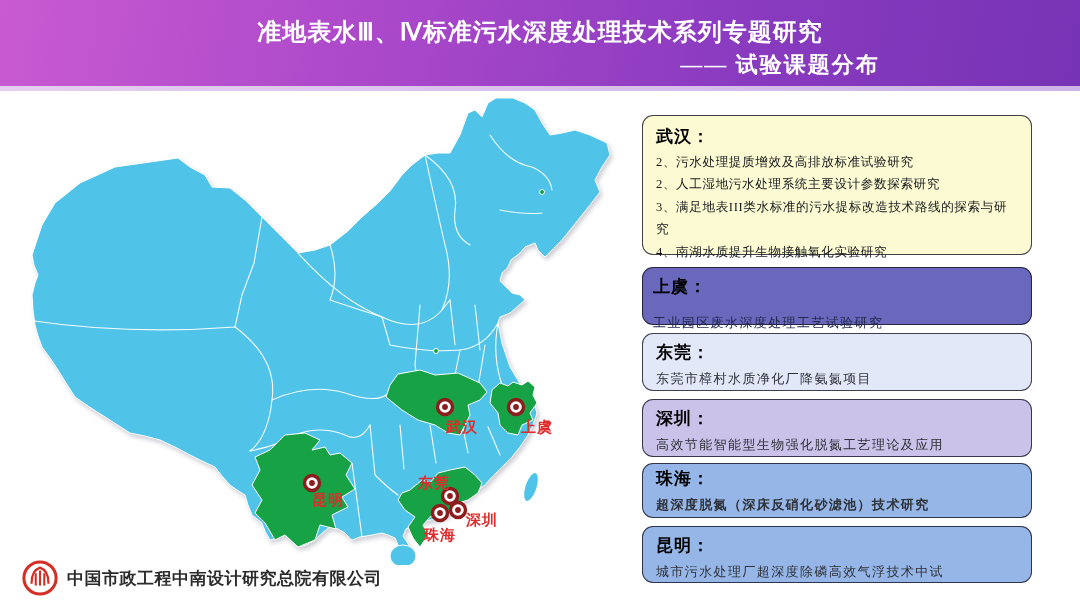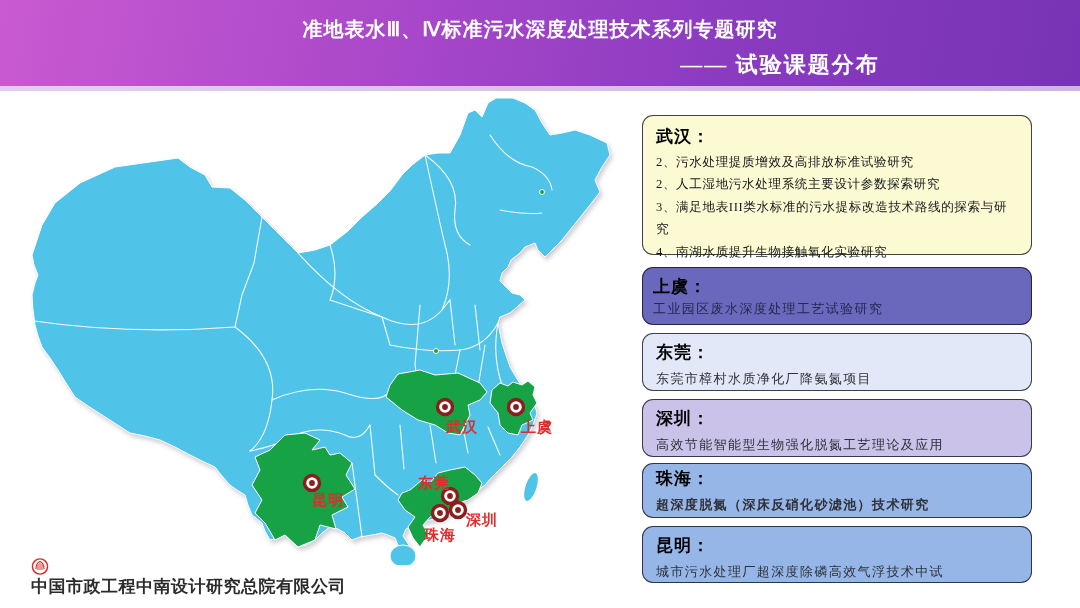--- a/index.html
+++ b/index.html
@@ -7,21 +7,21 @@
        font-family:"Liberation Sans",sans-serif;position:relative;}
   .slide{position:absolute;inset:0;width:1080px;height:608px;background:#fff;}
 
   
   .header{position:absolute;left:0;top:0;width:1080px;height:86px;
           background:linear-gradient(100deg,#c95ad1 0%,#a847c9 38%,#8a3bc0 68%,#7733b5 100%);}
   .header-strip{position:absolute;left:0;top:86px;width:1080px;height:5px;
           background:linear-gradient(90deg,#e6cdf0,#cdb4e8);}
   .title1{position:absolute;left:0;top:16px;width:1080px;text-align:center;
           color:#ffffff;font-family:"Liberation Serif",serif;font-weight:bold;
-          font-size:20px;letter-spacing:1px;}
+          font-size:24px;letter-spacing:1px;}
   .title2{position:absolute;left:560px;top:50px;width:440px;text-align:center;
           color:#ffffff;font-family:"Liberation Serif",serif;font-weight:bold;
           font-size:22px;letter-spacing:2px;}
 
   
   .map-wrap{position:absolute;left:30px;top:95px;width:600px;height:470px;}
   .map-wrap svg{width:600px;height:470px;}
   .land{fill:#4fc3e8;stroke:#ffffff;stroke-width:1;filter:drop-shadow(2px 3px 2px rgba(60,60,90,.25));}
   .prov{fill:none;stroke:#ffffff;stroke-width:1.1;stroke-linecap:round;opacity:.95;}
   .green{fill:#17a345;stroke:#ffffff;stroke-width:1;}
@@ -32,32 +32,32 @@
   
   .panel{position:absolute;left:642px;width:390px;box-sizing:border-box;
          border:1.4px solid rgba(20,20,35,.8);border-radius:11px;
          font-family:"Liberation Serif",serif;}
   .panel h3{margin:0;font-size:17px;font-weight:bold;color:#000;letter-spacing:1px;}
   .panel .line{font-size:13px;color:#2e3138;letter-spacing:1.4px;}
   .panel-wuhan{top:115px;height:140px;background:#fbfad2;padding:9px 13px;}
   .panel-wuhan .line{line-height:22.4px;font-size:12.6px;letter-spacing:.6px;color:#17181c;}
   .panel-wuhan h3{margin-bottom:3px;}
   .panel-shangyu{top:267px;height:58px;background:#6a68bd;padding:7px 10px;}
-  .panel-shangyu .line{color:#23284f;margin-top:2px;}
+  .panel-shangyu .line{color:#23284f;margin-top:16px;}
   .panel-dongguan{top:333px;height:58px;background:#e3e8f8;padding:7px 13px;}
   .panel-dongguan .line{margin-top:6px;}
   .panel-shenzhen{top:399px;height:58px;background:#cbc2ea;padding:7px 13px;}
   .panel-shenzhen .line{margin-top:6px;}
   .panel-zhuhai{top:463px;height:55px;background:#96b6e8;padding:3px 13px;}
   .panel-zhuhai .line{margin-top:6px;font-weight:bold;}
   .panel-kunming{top:526px;height:57px;background:#96b6e8;padding:7px 13px;}
   .panel-kunming .line{margin-top:6px;}
 
   
-  .footer{position:absolute;left:22px;top:558px;height:40px;display:flex;flex-direction:column;}
+  .footer{position:absolute;left:22px;top:558px;height:40px;display:flex;align-items:center;}
   .footer .company{margin-left:9px;font-size:17px;font-weight:bold;color:#2b2b2b;letter-spacing:.5px;}
 </style>
 </head>
 <body>
 
 <div class="slide">
 
   <div class="header">
     <div class="title1">准地表水Ⅲ、Ⅳ标准污水深度处理技术系列专题研究</div>
     <div class="title2">—— 试验课题分布</div>

